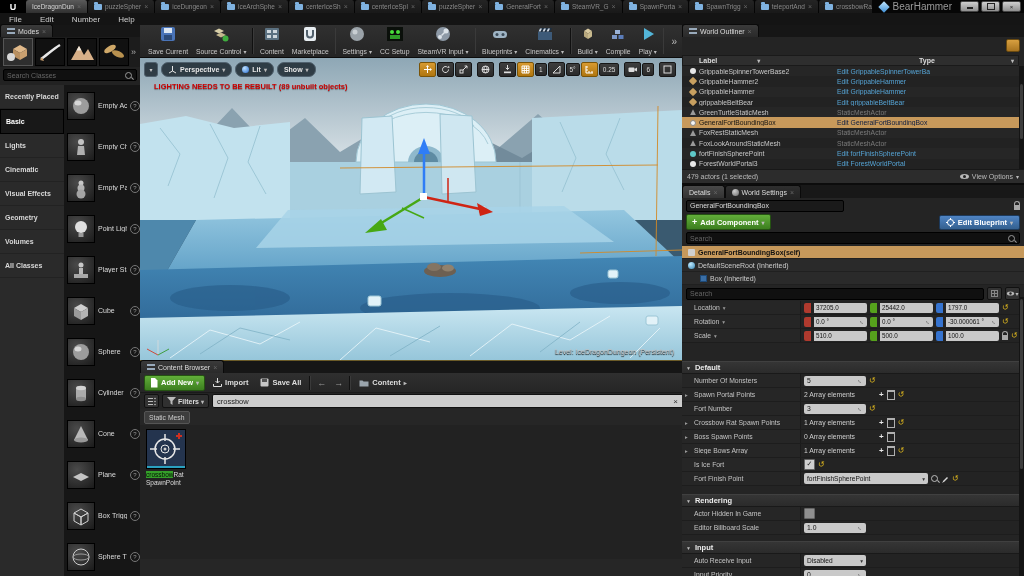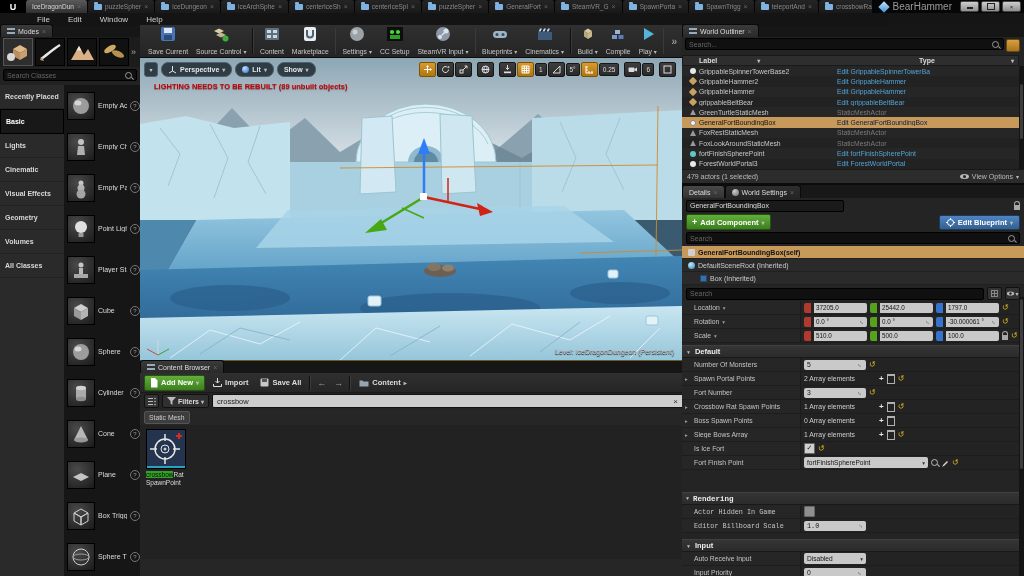--- a/index.html
+++ b/index.html
@@ -18,21 +18,21 @@
   .tclose{color:#666;font-size:7px;}
   #proj-wrap{display:flex;align-items:center;gap:5px;padding:0 8px;}
   #proj-icon{width:8px;height:8px;background:linear-gradient(135deg,#bfe6ff,#3f8fd4);transform:rotate(45deg);}
   #project-name{font-size:10px;color:#9a9a9a;}
   #win-btns{display:flex;align-items:center;gap:2px;padding-right:3px;}
   .winb{width:17px;height:9px;background:linear-gradient(#cfcfcf,#8f8f8f);border:1px solid #444;border-radius:2px;
     display:flex;align-items:center;justify-content:center;color:#222;font-size:6px;line-height:1;}
   .winb .mini{width:6px;height:2px;background:#222;margin-top:3px;}
   .winb .maxi{width:6px;height:5px;border:1px solid #222;}
   
-  #menubar{left:0;top:13px;width:860px;height:12px;background:#141414;display:flex;align-items:center;border-bottom:1px solid #060606;margin-left:28px;}
+  #menubar{left:0;top:13px;width:860px;height:12px;background:#141414;display:flex;align-items:center;border-bottom:1px solid #060606;}
   .menu-item{font-size:8px;color:#cfcfcf;padding:0 9px;}
   
   .ptabstrip{height:12px;background:#161616;display:flex;align-items:flex-end;}
   .ptab{background:linear-gradient(#3a3a3a,#2a2a2a);border:1px solid #0a0a0a;border-bottom:none;border-radius:3px 3px 0 0;
     padding:0 6px;font-size:7px;height:12px;display:inline-flex;align-items:center;gap:3px;color:#ddd;}
   .hlines{width:8px;height:6px;border-top:2px solid #9ab;border-bottom:2px solid #9ab;background:#9ab;background-clip:content-box;padding:1px 0;box-sizing:border-box;}
   .sinput{background:#101010;border:1px solid #000;color:#bbb;font:7px "Liberation Sans",sans-serif;padding:1px 3px;border-radius:2px;width:100%;box-sizing:border-box;height:12px;}
   .sinput::placeholder{color:#666;}
   .icon-mag{width:5px;height:5px;border:1px solid #999;border-radius:50%;position:relative;flex:none;display:inline-block;}
   .icon-mag::after{content:'';position:absolute;width:3px;height:1px;background:#999;transform:rotate(45deg);right:-3px;bottom:-1px;}
@@ -255,21 +255,21 @@
         <span class="winb">
           <span class="maxi"></span>
         </span>
         <span class="winb">×</span>
       </div>
   </div>
 
   <div id="menubar" class="abs">
       <span class="menu-item">File</span>
       <span class="menu-item">Edit</span>
-      <span class="menu-item">Window</span>
+      <span class="menu-item">Number</span>
       <span class="menu-item">Help</span>
     </div>
 
   <div id="modes-panel" class="abs">
     <div class="ptabstrip">
       <div class="ptab">
         <span class="hlines"></span>
         <span>Modes</span>
         <span class="tclose">×</span>
       </div>
@@ -826,24 +826,20 @@
   <div id="rightcol" class="abs">
 
     <div id="outliner">
       <div class="ptabstrip">
         <div class="ptab">
           <span class="hlines"></span>
           <span>World Outliner</span>
           <span class="tclose">×</span>
         </div>
       </div>
-      <div id="ol-search">
-        <input class="sinput" placeholder="Search..." style="">
-        <span class="icon-mag"></span>
-      </div>
       <div id="ol-filter"></div>
       <div id="ol-header">
         <span style="padding-left:16px">Label</span>
         <span class="caret" style="margin-left:40px">▾</span>
         <span style="position:absolute;left:236px">Type</span>
         <span class="caret" style="margin-left:auto;margin-right:4px">▾</span>
       </div>
       <div id="ol-rows">
           <div class="orow">
             <span class="oi oi-sphere"></span>
@@ -1001,21 +997,21 @@
                 <span class="vfield">510.0</span>
                 <span class="vtag" style="background: rgb(86, 162, 28);"></span>
                 <span class="vfield">500.0</span>
                 <span class="vtag" style="background: rgb(53, 115, 207);"></span>
                 <span class="vfield">100.0</span>
                 <span class="icon-lock"></span>
                 <span class="rst">↺</span>
               </div>
             </div>
           </div>
-          <div class="section" style="margin-top: 2px;">
+          <div class="section" style="margin-top: 18px;">
             <div class="sect">
               <span class="tri">▼</span>
               <span>Default</span>
             </div>
             <div class="prow">
               <div class="plabel"><span>Number Of Monsters</span></div>
               <div class="pval">
                 <span class="spinf">5<span class="sping">↔</span></span>
                 <span class="rst">↺</span>
               </div>
@@ -1077,21 +1073,21 @@
                   <span class="dc">▾</span>
                 </span>
                 <span class="magd"></span>
                 <span><svg xmlns="http://www.w3.org/2000/svg" width="8" height="8" viewBox="0 0 8 8">
                     <path d="M1 7 L2.5 4.5 L6 1 L7 2 L3.5 5.5 L1 7Z" fill="#d8d8d8"></path>
                   </svg></span>
                 <span class="rst">↺</span>
               </div>
             </div>
           </div>
-          <div class="section" style="margin-top: 22px; font-family: Liberation Mono, monospace;">
+          <div class="section" style="margin-top: 8px;">
             <div class="sect">
               <span class="tri">▼</span>
               <span>Rendering</span>
             </div>
             <div class="prow">
               <div class="plabel"><span>Actor Hidden In Game</span></div>
               <div class="pval">
                 <span class="chk" style="background: rgb(143, 143, 143);"></span>
               </div>
             </div>

